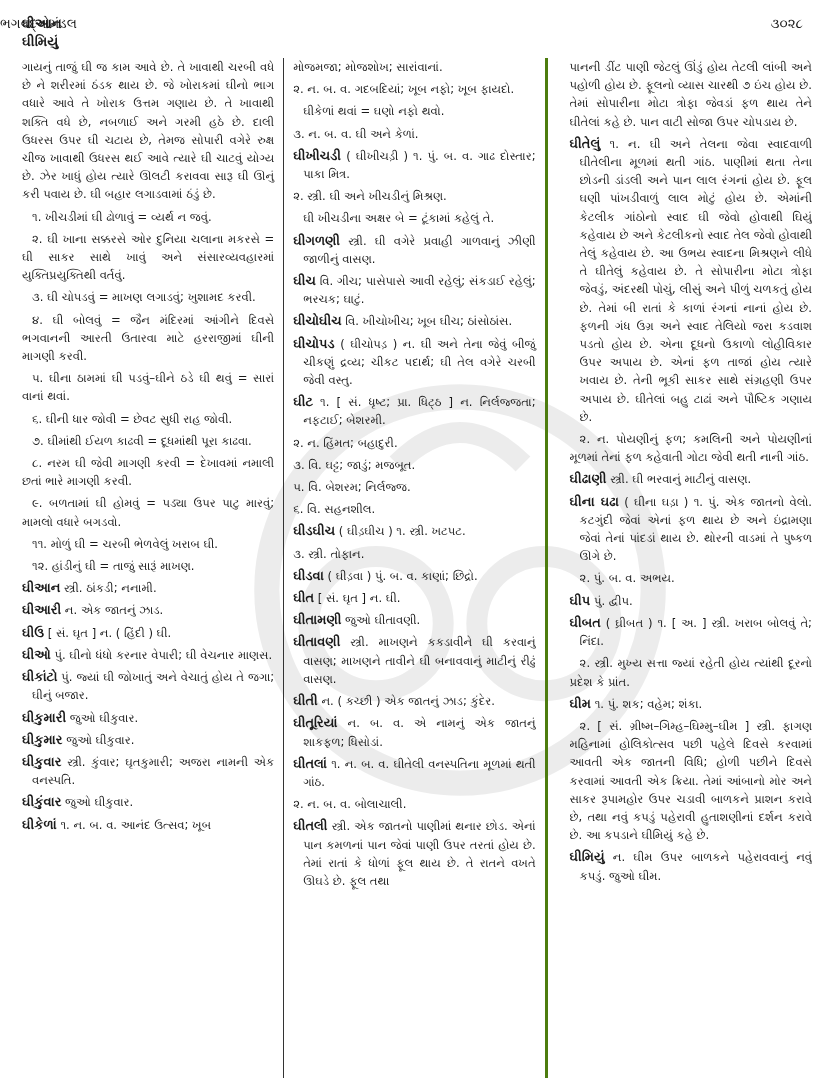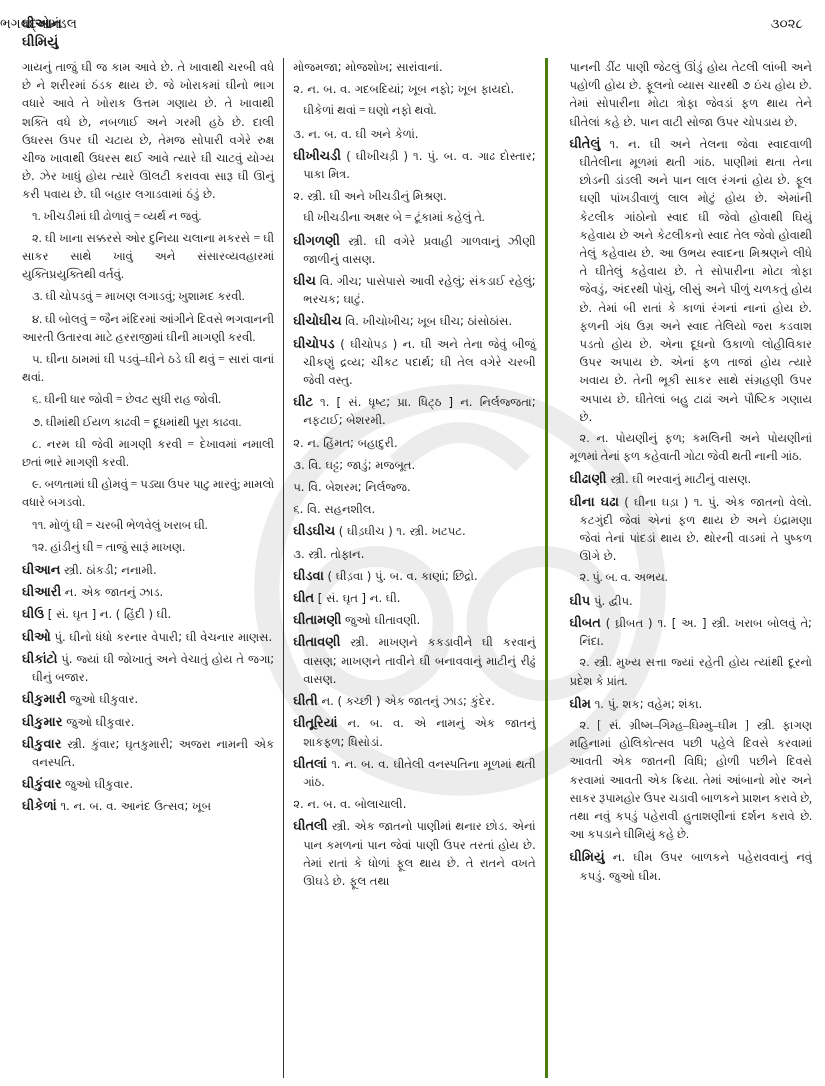--- a/index.html
+++ b/index.html
@@ -17,21 +17,21 @@
   .guide { position: absolute; left: 22px; top: 0; font-weight: bold; font-size: 13.5px; line-height: 18px; }
   .running-title { position: absolute; left: 0; width: 825px; top: 0; text-align: left; font-size: 13.5px; line-height: 18px; }
   .page-number { position: absolute; right: 22px; top: 0; font-size: 13.5px; line-height: 18px; }
   .columns { position: absolute; top: 58px; left: 22px; width: 790px; height: 1020px; display: flex; }
   .col { height: 100%; overflow: hidden; font-size: 11.6px; line-height: 18.2px; text-align: justify; }
   .col1 { width: 258px; padding-right: 9px; }
   .col2 { width: 248px; padding: 0 9px; border-left: 1px solid #333; }
   .col3 { width: 248px; padding-left: 22px; border-left: 3px solid #4d7c0f; }
   .entry { margin: 0 0 4px 0; padding-left: 10px; text-indent: -10px; }
   .entry.cont { padding-left: 0; text-indent: 0; }
-  .sense { margin: 0 0 4px 0; padding-left: 0; text-indent: 10px; font-family: Liberation Serif, serif; }
+  .sense { margin: 0 0 4px 0; padding-left: 0; text-indent: 10px; }
   .hw { font-weight: bold; font-size: 13px; }
 </style>
 </head>
 <body>
 
 <svg class="watermark" viewBox="0 0 100 100">
   <circle cx="50" cy="50" r="46" fill="none" stroke="#000" stroke-width="6"></circle>
   <circle cx="30" cy="58" r="16" fill="none" stroke="#000" stroke-width="5"></circle>
   <circle cx="70" cy="58" r="16" fill="none" stroke="#000" stroke-width="5"></circle>
   <path d="M35 20 Q50 5 65 20" fill="none" stroke="#000" stroke-width="5"></path>

